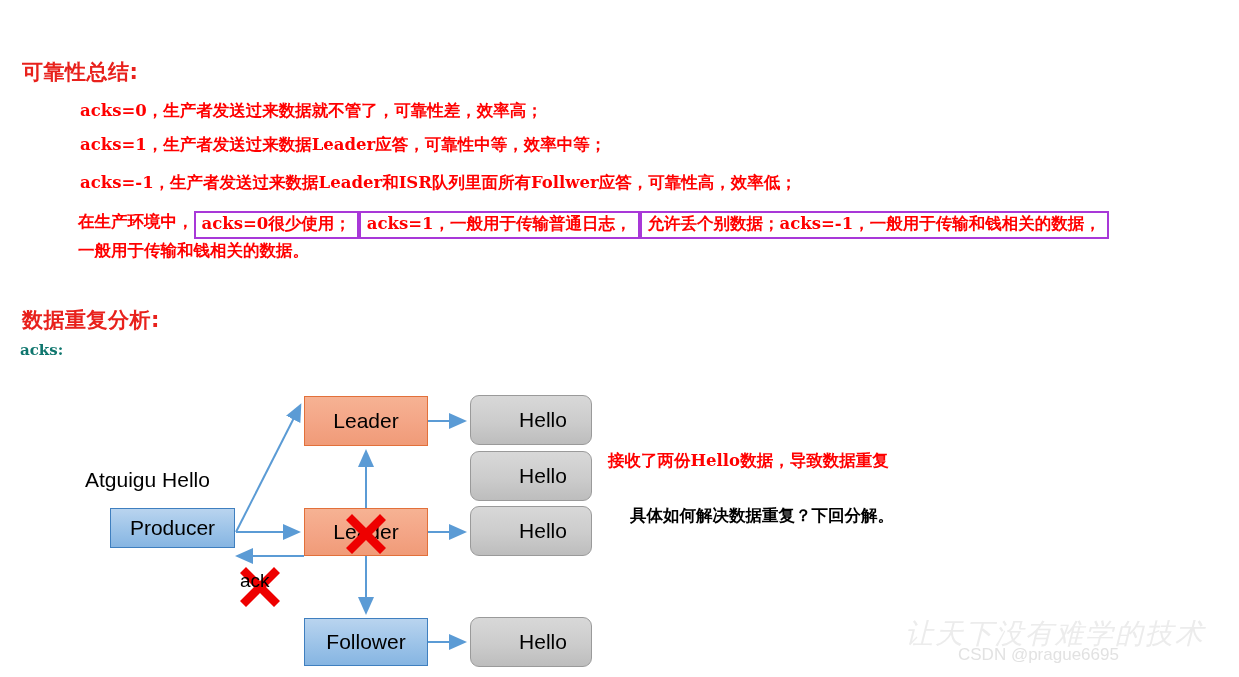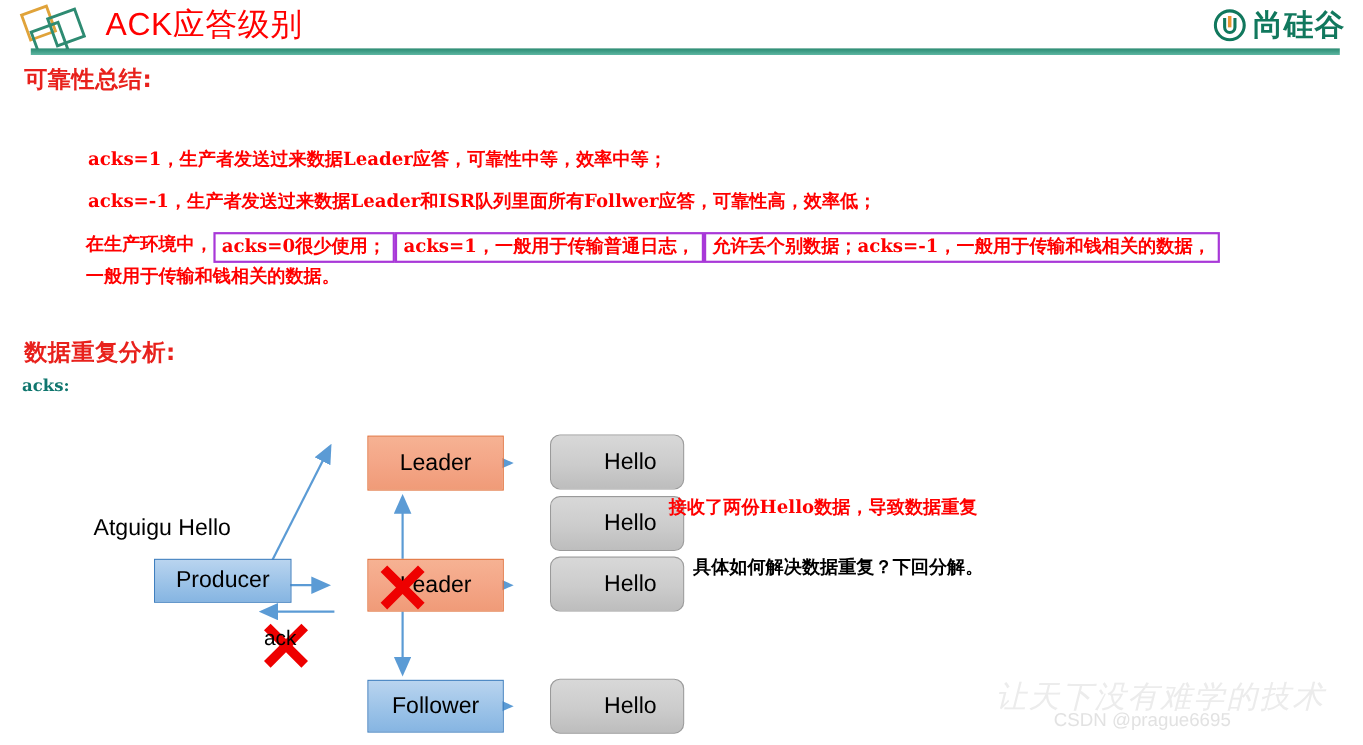--- a/index.html
+++ b/index.html
@@ -77,21 +77,20 @@
     white-space:nowrap;
   }
 
   
   .diagram{position:absolute;left:0;top:380px;width:660px;height:290px;}
   .node{
     position:absolute;display:flex;align-items:center;justify-content:center;
     font-size:21px;color:#000;
     font-family:"Liberation Sans","DejaVu Sans",sans-serif;
     box-sizing:border-box;
-    margin-left:30px;
   }
   .n-blue{
     background:linear-gradient(180deg,#b9d4ef 0%,#9cc3e8 55%,#86b5e2 100%);
     border:1px solid #3f7fbf;
   }
   .n-orange{
     background:linear-gradient(180deg,#f6b293 0%,#f4a687 50%,#f09b78 100%);
     border:1px solid #e2703a;
   }
   .n-gray{
@@ -141,39 +140,23 @@
     position:absolute;left:958px;top:645px;
     font-size:17px;color:#e2e2e2;
     font-family:"Liberation Sans","DejaVu Sans",sans-serif;white-space:nowrap;
   }
 </style>
 </head>
 <body>
 
 <div class="slide">
 
-  <div class="header">
-    <svg class="hdr-logo" viewBox="0 0 78 48">
-      <rect x="9" y="7" width="24" height="24" transform="rotate(-20 21 19)" fill="none" stroke="#e0a33a" stroke-width="2.6"></rect>
-      <rect x="33" y="10" width="26" height="26" transform="rotate(-20 46 23)" fill="none" stroke="#2e8b72" stroke-width="2.6"></rect>
-      <rect x="18" y="22" width="26" height="26" transform="rotate(-20 31 35)" fill="none" stroke="#2e8b72" stroke-width="2.6"></rect>
-    </svg>
-    <div class="hdr-title">ACK应答级别</div>
-    <div class="hdr-rule"></div>
-    <div class="brand">
-      <svg class="brand-mark" viewBox="0 0 32 32">
-        <circle cx="16" cy="16" r="14" fill="none" stroke="#11785d" stroke-width="3"></circle>
-        <path d="M11 9 L11 18 A5 5 0 0 0 21 18 L21 9" fill="none" stroke="#11785d" stroke-width="3"></path>
-        <rect x="14.2" y="7" width="3.4" height="11" fill="#e8952f"></rect>
-      </svg>
-      <span class="brand-text">尚硅谷</span>
-    </div>
-  </div>
 
   <div class="sec-head" id="sec1">可靠性总结:</div>
+  <div class="rline" id="r1">acks=0，生产者发送过来数据就不管了，可靠性差，效率高；</div>
   <div class="rline" id="r2">acks=1，生产者发送过来数据Leader应答，可靠性中等，效率中等；</div>
   <div class="rline" id="r3">acks=-1，生产者发送过来数据Leader和ISR队列里面所有Follwer应答，可靠性高，效率低；</div>
 
   <div class="r4"><span>在生产环境中，</span><span class="bx">acks=0很少使用；</span><span class="bx">acks=1，一般用于传输普通日志，</span><span class="bx">允许丢个别数据；acks=-1，一般用于传输和钱相关的数据，</span><br><span>一般用于传输和钱相关的数据。</span></div>
 
   <div class="sec-head" id="sec2">数据重复分析:</div>
   <div class="acks-label">acks:</div>
 
   <div class="diagram">
 

